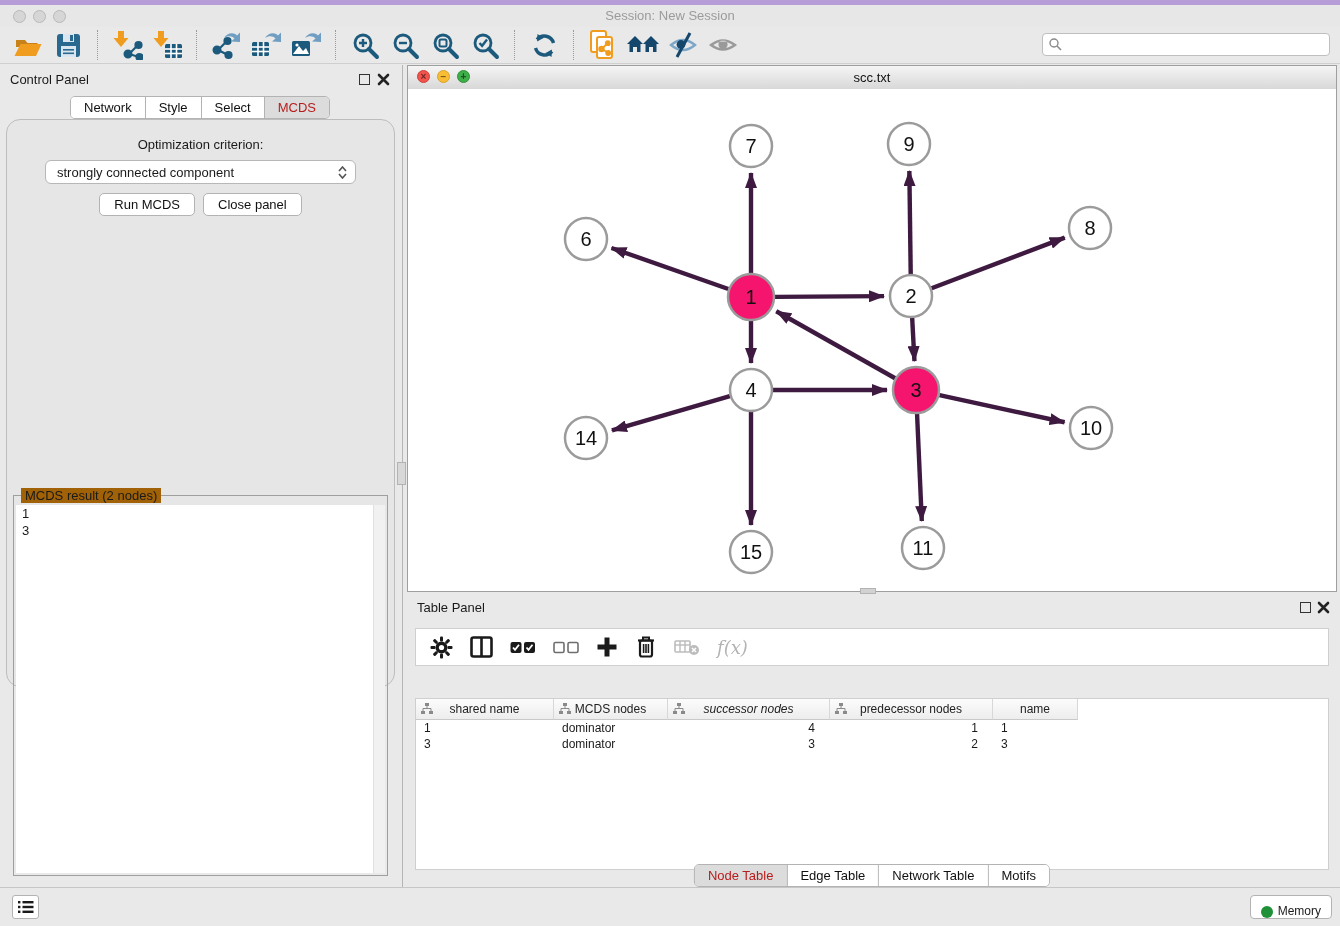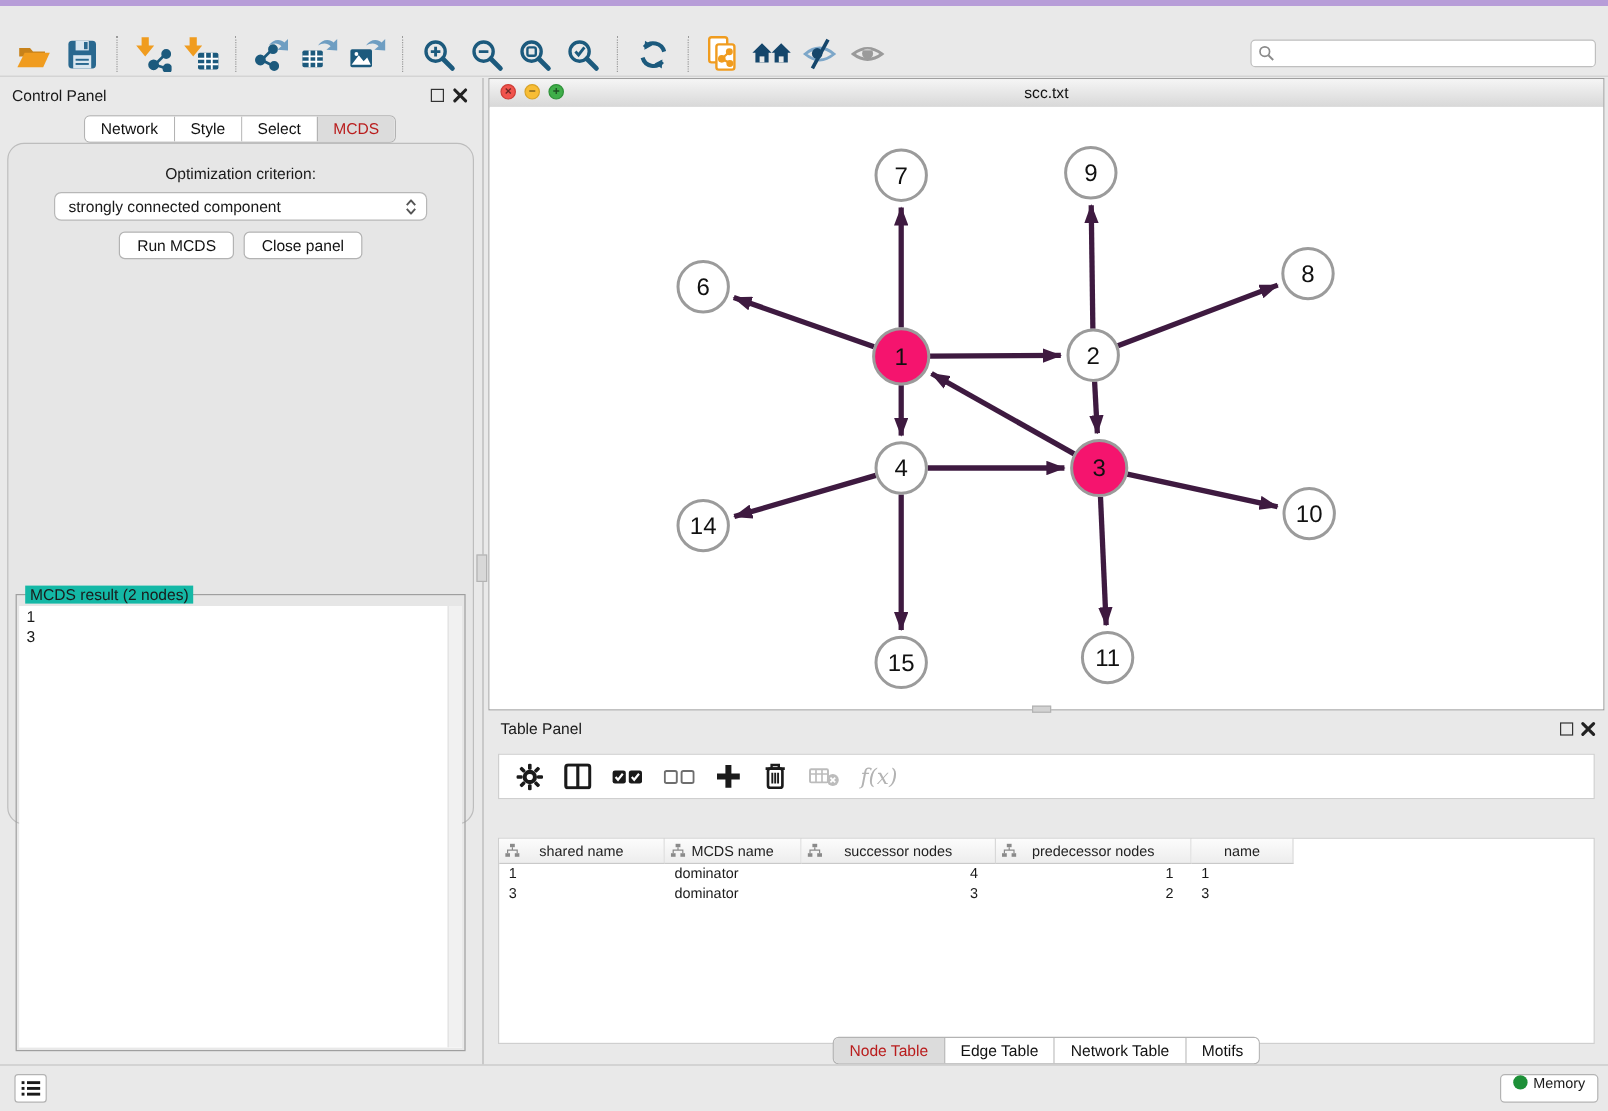--- a/index.html
+++ b/index.html
@@ -34,21 +34,21 @@
   .cp-body{position:absolute;left:6px;top:119px;width:389px;height:568px;background:#e6e6e6;
     border:1px solid #bdbdbd;border-radius:14px;box-sizing:border-box;}
   .opt-label{position:absolute;top:17px;left:0;right:0;text-align:center;font-size:13px;}
   .dropdown{position:absolute;left:38px;top:40px;width:311px;height:24px;background:#fff;border:1px solid #b7b7b7;
     border-radius:6px;display:flex;align-items:center;font-size:13px;padding-left:11px;box-sizing:border-box;}
   .dd-stepper{margin-left:auto;margin-right:8px;display:flex;flex-direction:column;align-items:center;gap:1px;}
   .btn{background:#fff;border:1px solid #b3b3b3;border-radius:5px;font-size:13px;padding:3px 14px;
     font-family:"Liberation Sans",sans-serif;color:#111;}
   .btn-row{position:absolute;top:73px;left:0;right:0;display:flex;justify-content:center;gap:8px;}
   .fieldset{position:absolute;left:6px;top:375px;width:375px;height:381px;border:1px solid #9f9f9f;box-sizing:border-box;}
-  .fieldset .legend{position:absolute;top:-8px;left:7px;background:#14b8a6;padding:0 4px;font-size:13px;}
+  .fieldset .legend{position:absolute;top:-8px;left:7px;background:#a16207;padding:0 4px;font-size:13px;}
   .result-area{position:absolute;left:2px;right:2px;top:9px;bottom:2px;background:#fff;overflow:hidden;}
   .result-line{font-size:13px;line-height:17px;padding-left:6px;}
   .result-scroll{position:absolute;top:0;bottom:0;right:0;width:11px;background:#f1f1f1;border-left:1px solid #e0e0e0;}
   .v-divider{position:absolute;left:402px;top:65px;bottom:38px;width:1px;background:#b5b5b5;}
   .split-handle{position:absolute;left:397px;top:462px;width:9px;height:23px;background:#d8d8d8;
     border:1px solid #b3b3b3;box-sizing:border-box;}
 
   
   .netwin{position:absolute;left:407px;top:65px;width:930px;height:527px;border:1px solid #9f9f9f;
     box-sizing:border-box;background:#fff;}
@@ -79,30 +79,36 @@
   .td{box-sizing:border-box;overflow:hidden;white-space:nowrap;}
   .td.left{padding-left:8px;text-align:left;}
   .td.right{padding-right:15px;text-align:right;}
   .tp-tabs{position:absolute;left:872px;top:864px;transform:translateX(-50%);}
 
   
   .statusbar{position:absolute;left:0;right:0;bottom:0;height:38px;background:#e9e9e9;border-top:1px solid #c6c6c6;}
   .list-btn{position:absolute;left:12px;top:7px;width:27px;height:24px;background:#fff;border:1px solid #b3b3b3;
     border-radius:3px;display:flex;align-items:center;justify-content:center;box-sizing:border-box;}
   .memory-btn{position:absolute;right:8px;top:7px;height:24px;background:#fff;border:1px solid #b3b3b3;
-    border-radius:4px;display:flex;align-items:flex-start;gap:5px;padding:0 10px;font-size:12px;box-sizing:border-box;}
+    border-radius:4px;display:flex;align-items:flex-end;gap:5px;padding:0 10px;font-size:12px;box-sizing:border-box;}
   .mem-dot{width:12px;height:12px;border-radius:50%;background:#1d9038;}
   .fx-label{font-family:"DejaVu Serif",serif;font-style:italic;color:#b3b3b3;font-size:18px;}
 </style>
 </head>
 <body>
 
 <div class="screen">
 
   <div class="desktop-strip"></div>
+  <div class="titlebar">
+    <span class="traffic t-gray" style="left:13px;"></span>
+    <span class="traffic t-gray" style="left:33px;"></span>
+    <span class="traffic t-gray" style="left:53px;"></span>
+    <div class="win-title">Session: New Session</div>
+  </div>
 
   <div class="toolbar">
     <div class="tbtn">
       <svg width="30" height="27" viewBox="0 0 30 27">
         <path d="M3 8 h9 l2.5 3 h10 v4 h-21.5 z" fill="#c8821a"></path>
         <path d="M1.5 24 L7.5 12 h21 L23 24 z" fill="#f09c1f"></path>
       </svg>
     </div>
     <div class="tbtn">
       <svg width="27" height="27" viewBox="0 0 27 27">
@@ -434,23 +440,23 @@
       </div>
       <div class="th" style="width:114px;">
         <svg class="tree-ico" width="12" height="12" viewBox="0 0 12 12">
           <g fill="#8a8a8a">
               <rect x="4" y="0" width="4" height="3"></rect>
               <rect x="0" y="8" width="4" height="3"></rect>
               <rect x="8" y="8" width="4" height="3"></rect>
             </g>
           <path d="M6 3 V5.5 M2 8 V5.5 H10 V8" fill="none" stroke="#8a8a8a" stroke-width="1"></path>
         </svg>
-        <span>MCDS name</span>
+        <span>MCDS nodes</span>
       </div>
-      <div class="th" style="width:162px;">
+      <div class="th" style="width:162px;font-style:italic;">
         <svg class="tree-ico" width="12" height="12" viewBox="0 0 12 12">
           <g fill="#8a8a8a">
               <rect x="4" y="0" width="4" height="3"></rect>
               <rect x="0" y="8" width="4" height="3"></rect>
               <rect x="8" y="8" width="4" height="3"></rect>
             </g>
           <path d="M6 3 V5.5 M2 8 V5.5 H10 V8" fill="none" stroke="#8a8a8a" stroke-width="1"></path>
         </svg>
         <span>successor nodes</span>
       </div>

